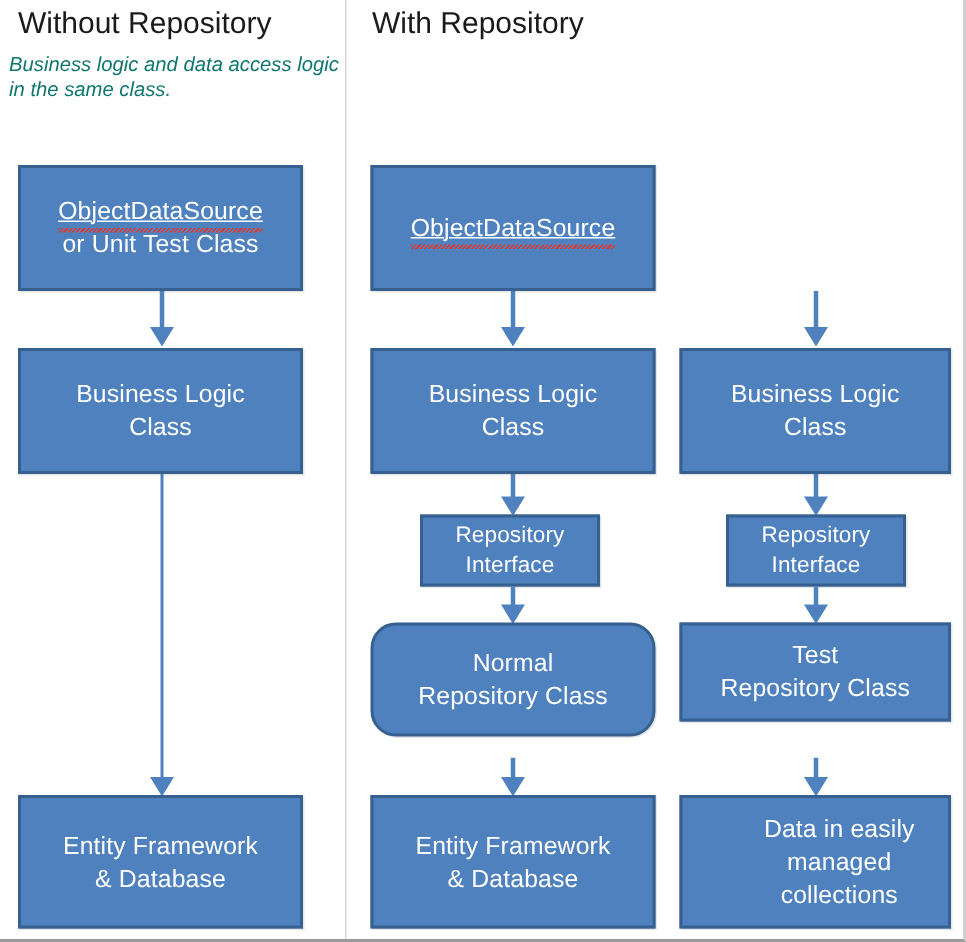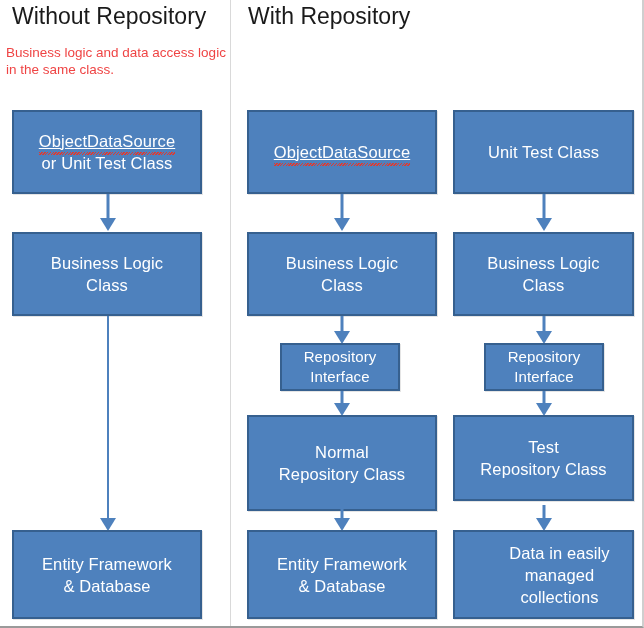--- a/index.html
+++ b/index.html
@@ -20,32 +20,33 @@
     border-right: 2px solid #cfcfcf;
     border-bottom: 2px solid #9a9a9a;
   }
 
   
   .col-header {
     position: absolute;
     box-sizing: border-box;
   }
   .col-title {
-    font-size: 23px;
+    font-size: 20px;
     color: #1a1a1a;
     line-height: 28px;
     white-space: nowrap;
     font-weight: normal;
     margin: 0;
   }
   .col-desc {
     font-size: 13.5px;
-    color: #ef4444;
+    color: #0f766e;
     line-height: 17px;
-    margin: 14px 0 0 0;
+    margin: 4px 0 0 0;
+    font-style: italic;
   }
 
   #header-left  { left: 4px;   top: 2px;  width: 236px; }
   #header-left .col-title { text-align: left; padding-left: 8px; }
   #header-left .col-desc  { text-align: left; padding-left: 2px; }
 
   #header-right { left: 248px; top: 2px;  width: 392px; }
   #header-right .col-title { }
   #header-right .col-desc  { text-align: left; padding-left: 4px; }
 
@@ -183,40 +184,37 @@
 Interface</span>
   </div>
 
   <div class="arrow" style="left:330px; top:391px;">
     <svg width="24" height="26" viewBox="0 0 24 26">
       <line x1="12" y1="0" x2="12" y2="14" stroke="#4E81BD" stroke-width="3"></line>
       <polygon points="4,12 20,12 12,25" fill="#4E81BD"></polygon>
     </svg>
   </div>
 
-  <div class="node" id="c2n4" style="left:247px; top:415px; width:190px; height:96px;">
+  <div class="node" id="c2n4" style="left:247px; top:415px; width:190px; height:76px;border-radius:17px;">
     <span class="node-label">Normal
 Repository Class</span>
   </div>
 
   <div class="arrow" style="left:330px; top:505px;">
     <svg width="24" height="27" viewBox="0 0 24 27">
       <line x1="12" y1="0" x2="12" y2="15" stroke="#4E81BD" stroke-width="3"></line>
       <polygon points="4,13 20,13 12,26" fill="#4E81BD"></polygon>
     </svg>
   </div>
 
   <div class="node" id="c2n5" style="left:247px; top:530px; width:190px; height:89px;">
     <span class="node-label">Entity Framework
 &amp; Database</span>
   </div>
 
-  <div class="node" id="c3n1" style="left:453px; top:110px; width:181px; height:84px;">
-    <span class="node-label">Unit Test Class</span>
-  </div>
 
   <div class="arrow" style="left:532px; top:194px;">
     <svg width="24" height="38" viewBox="0 0 24 38">
       <line x1="12" y1="0" x2="12" y2="26" stroke="#4E81BD" stroke-width="3"></line>
       <polygon points="4,24 20,24 12,37" fill="#4E81BD"></polygon>
     </svg>
   </div>
 
   <div class="node" id="c3n2" style="left:453px; top:232px; width:181px; height:84px;">
     <span class="node-label">Business Logic
@@ -235,21 +233,21 @@
 Interface</span>
   </div>
 
   <div class="arrow" style="left:532px; top:391px;">
     <svg width="24" height="26" viewBox="0 0 24 26">
       <line x1="12" y1="0" x2="12" y2="14" stroke="#4E81BD" stroke-width="3"></line>
       <polygon points="4,12 20,12 12,25" fill="#4E81BD"></polygon>
     </svg>
   </div>
 
-  <div class="node" id="c3n4" style="left:453px; top:415px; width:181px; height:86px;">
+  <div class="node" id="c3n4" style="left:453px; top:415px; width:181px; height:66px;">
     <span class="node-label">Test
 Repository Class</span>
   </div>
 
   <div class="arrow" style="left:532px; top:505px;">
     <svg width="24" height="27" viewBox="0 0 24 27">
       <line x1="12" y1="0" x2="12" y2="15" stroke="#4E81BD" stroke-width="3"></line>
       <polygon points="4,13 20,13 12,26" fill="#4E81BD"></polygon>
     </svg>
   </div>

